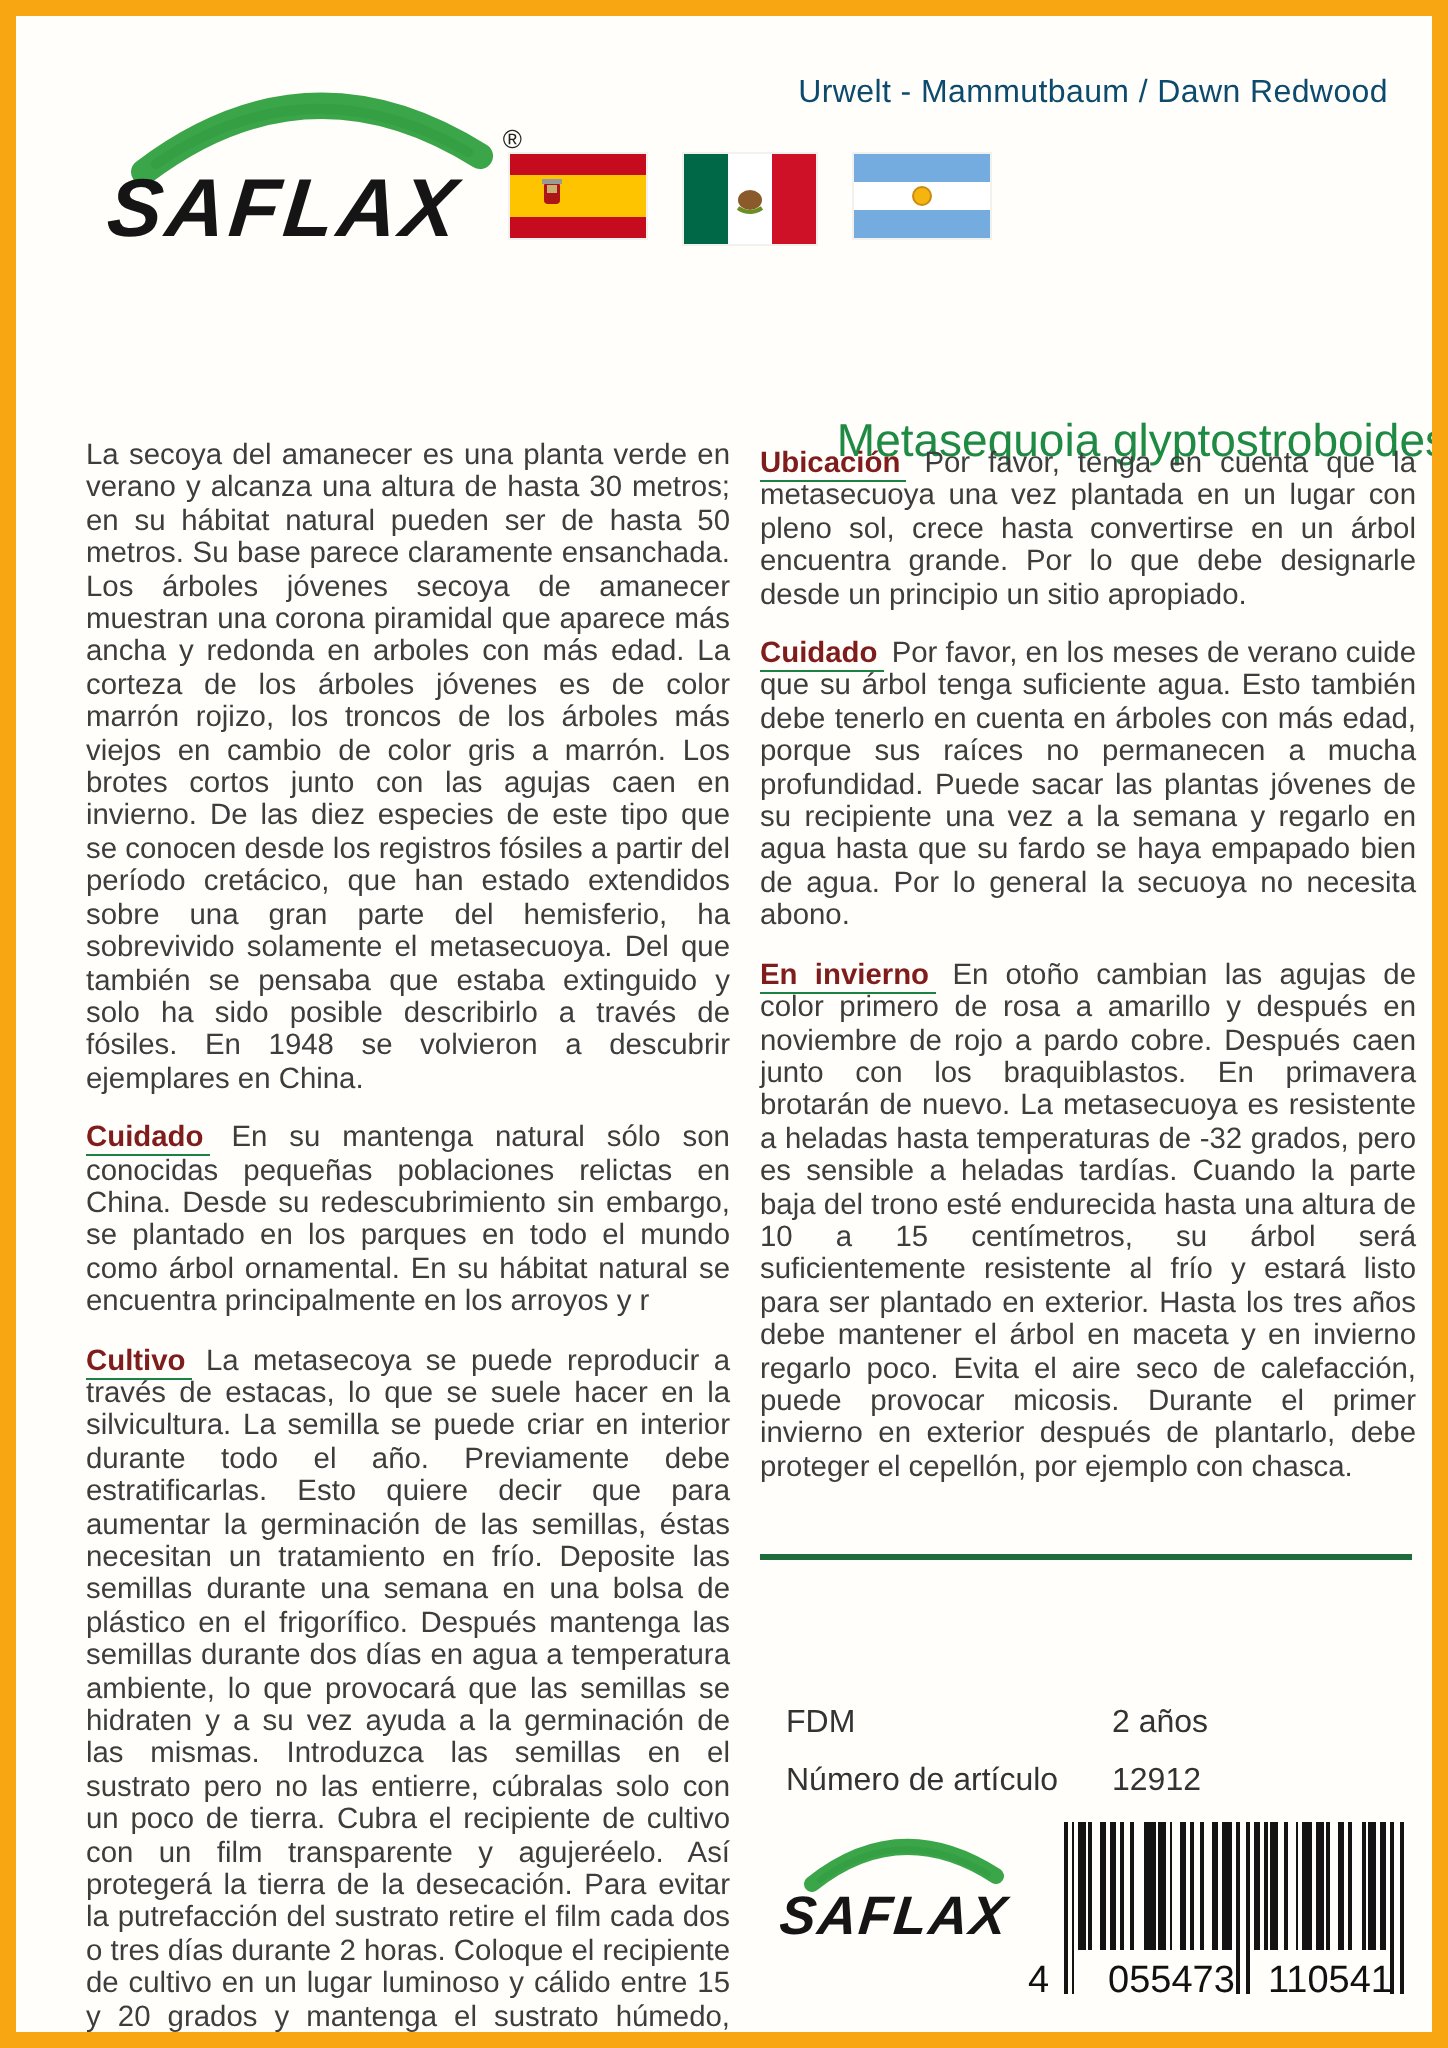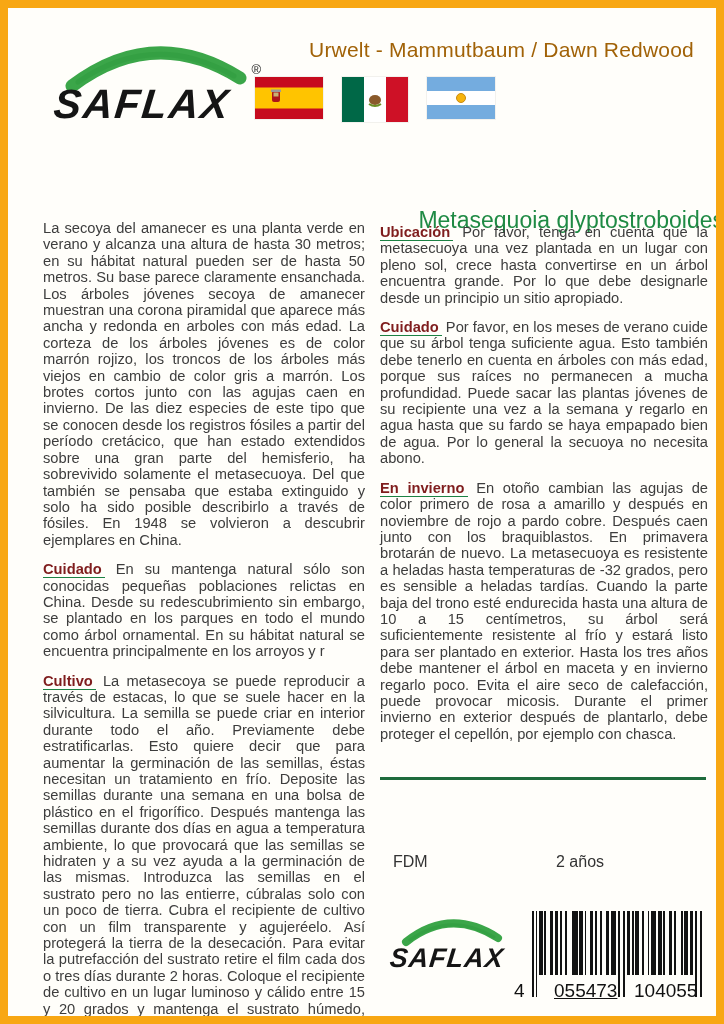--- a/index.html
+++ b/index.html
@@ -8,21 +8,21 @@
     width:724px;height:1024px;
     background:#fffefa;
     border:8px solid #F8A713;
     box-sizing:border-box;
     font-family:"Liberation Sans", sans-serif;
     overflow:hidden;
   }
   
   .header-title{
     position:absolute;top:30px;right:22px;
-    font-size:21px;color:#a16207;letter-spacing:.2px;
+    font-size:16px;color:#0c4a6e;letter-spacing:.2px;
   }
   .logo{position:absolute;top:18px;left:46px;width:205px;height:102px;}
   .logo svg.arc{position:absolute;top:6px;left:8px;}
   .logo .rmark{position:absolute;top:36px;right:-2px;font-size:13px;color:#222;}
   .logo .brand-text{
     position:absolute;bottom:0;left:0;
     font-size:41px;font-weight:700;font-style:italic;
     letter-spacing:2px;color:#151515;transform:skewX(-6deg);
     white-space:nowrap;
   }
@@ -55,21 +55,21 @@
   .mini-logo .brand-text{
     position:absolute;top:32px;left:0;
     font-size:27px;font-weight:700;font-style:italic;letter-spacing:1px;
     color:#151515;transform:skewX(-6deg);white-space:nowrap;
   }
   .barcode{position:absolute;left:508px;top:903px;width:196px;height:90px;}
   .bars{position:absolute;left:16px;top:0;height:88px;display:flex;align-items:flex-start;}
   .bar{background:#131313;}
   .bc-num{position:absolute;font-size:19px;color:#111;bottom:0;line-height:20px;}
   .bc-prefix{left:-2px;}
-  .bc-g1{left:38px;text-decoration:underline;}
+  .bc-g1{left:38px;}
   .bc-g2{left:118px;}
 </style>
 </head>
 <body>
 
 <div class="page">
 
   <div class="header-title">Urwelt - Mammutbaum / Dawn Redwood</div>
 
   <div class="logo">
@@ -121,20 +121,24 @@
     <p><span class="lead">En invierno</span> <span>En otoño cambian las agujas de color primero de rosa a amarillo y después en noviembre de rojo a pardo cobre. Después caen junto con los braquiblastos. En primavera brotarán de nuevo. La metasecuoya es resistente a heladas hasta temperaturas de -32 grados, pero es sensible a heladas tardías. Cuando la parte baja del trono esté endurecida hasta una altura de 10 a 15 centímetros, su árbol será suficientemente resistente al frío y estará listo para ser plantado en exterior. Hasta los tres años debe mantener el árbol en maceta y en invierno regarlo poco. Evita el aire seco de calefacción, puede provocar micosis. Durante el primer invierno en exterior después de plantarlo, debe proteger  el cepellón, por ejemplo con chasca.</span></p>
   </div>
 
   <div class="divider"></div>
 
   <div class="specs">
     <div class="spec-row">
       <span>FDM</span>
       <span>2 años</span>
     </div>
+    <div class="spec-row">
+      <span>Número de artículo</span>
+      <span>12912</span>
+    </div>
   </div>
 
   <div class="mini-logo">
     <svg class="arc" width="105" height="34" viewBox="0 0 105 34">
       <path d="M6 29 Q 50 -6 98 25" fill="none" stroke="#3BA649" stroke-width="8" stroke-linecap="round"></path>
       <path d="M10 27 Q 50 -2 94 24" fill="none" stroke="#2F9B3E" stroke-width="3" stroke-linecap="round" opacity="0.55"></path>
     </svg>
     <span class="brand-text">SAFLAX</span>
   </div>
 
@@ -169,16 +173,16 @@
         <div class="bar" style="width: 3.5px; height: 64px; margin-right: 1.75px;"></div>
         <div class="bar" style="width: 1.75px; height: 64px; margin-right: 5.25px;"></div>
         <div class="bar" style="width: 1.75px; height: 64px; margin-right: 1.75px;"></div>
         <div class="bar" style="width: 3.5px; height: 64px; margin-right: 1.75px;"></div>
         <div class="bar" style="width: 3.5px; height: 64px; margin-right: 1.75px;"></div>
         <div class="bar" style="width: 1.75px; height: 86px; margin-right: 3.5px;"></div>
         <div class="bar" style="width: 1.75px; height: 86px; margin-right: 0px;"></div>
       </div>
     <span class="bc-num bc-prefix">4</span>
     <span class="bc-num bc-g1">055473</span>
-    <span class="bc-num bc-g2">104055</span>
+    <span class="bc-num bc-g2">110541</span>
   </div>
 
 </div>
 
 </body></html>

